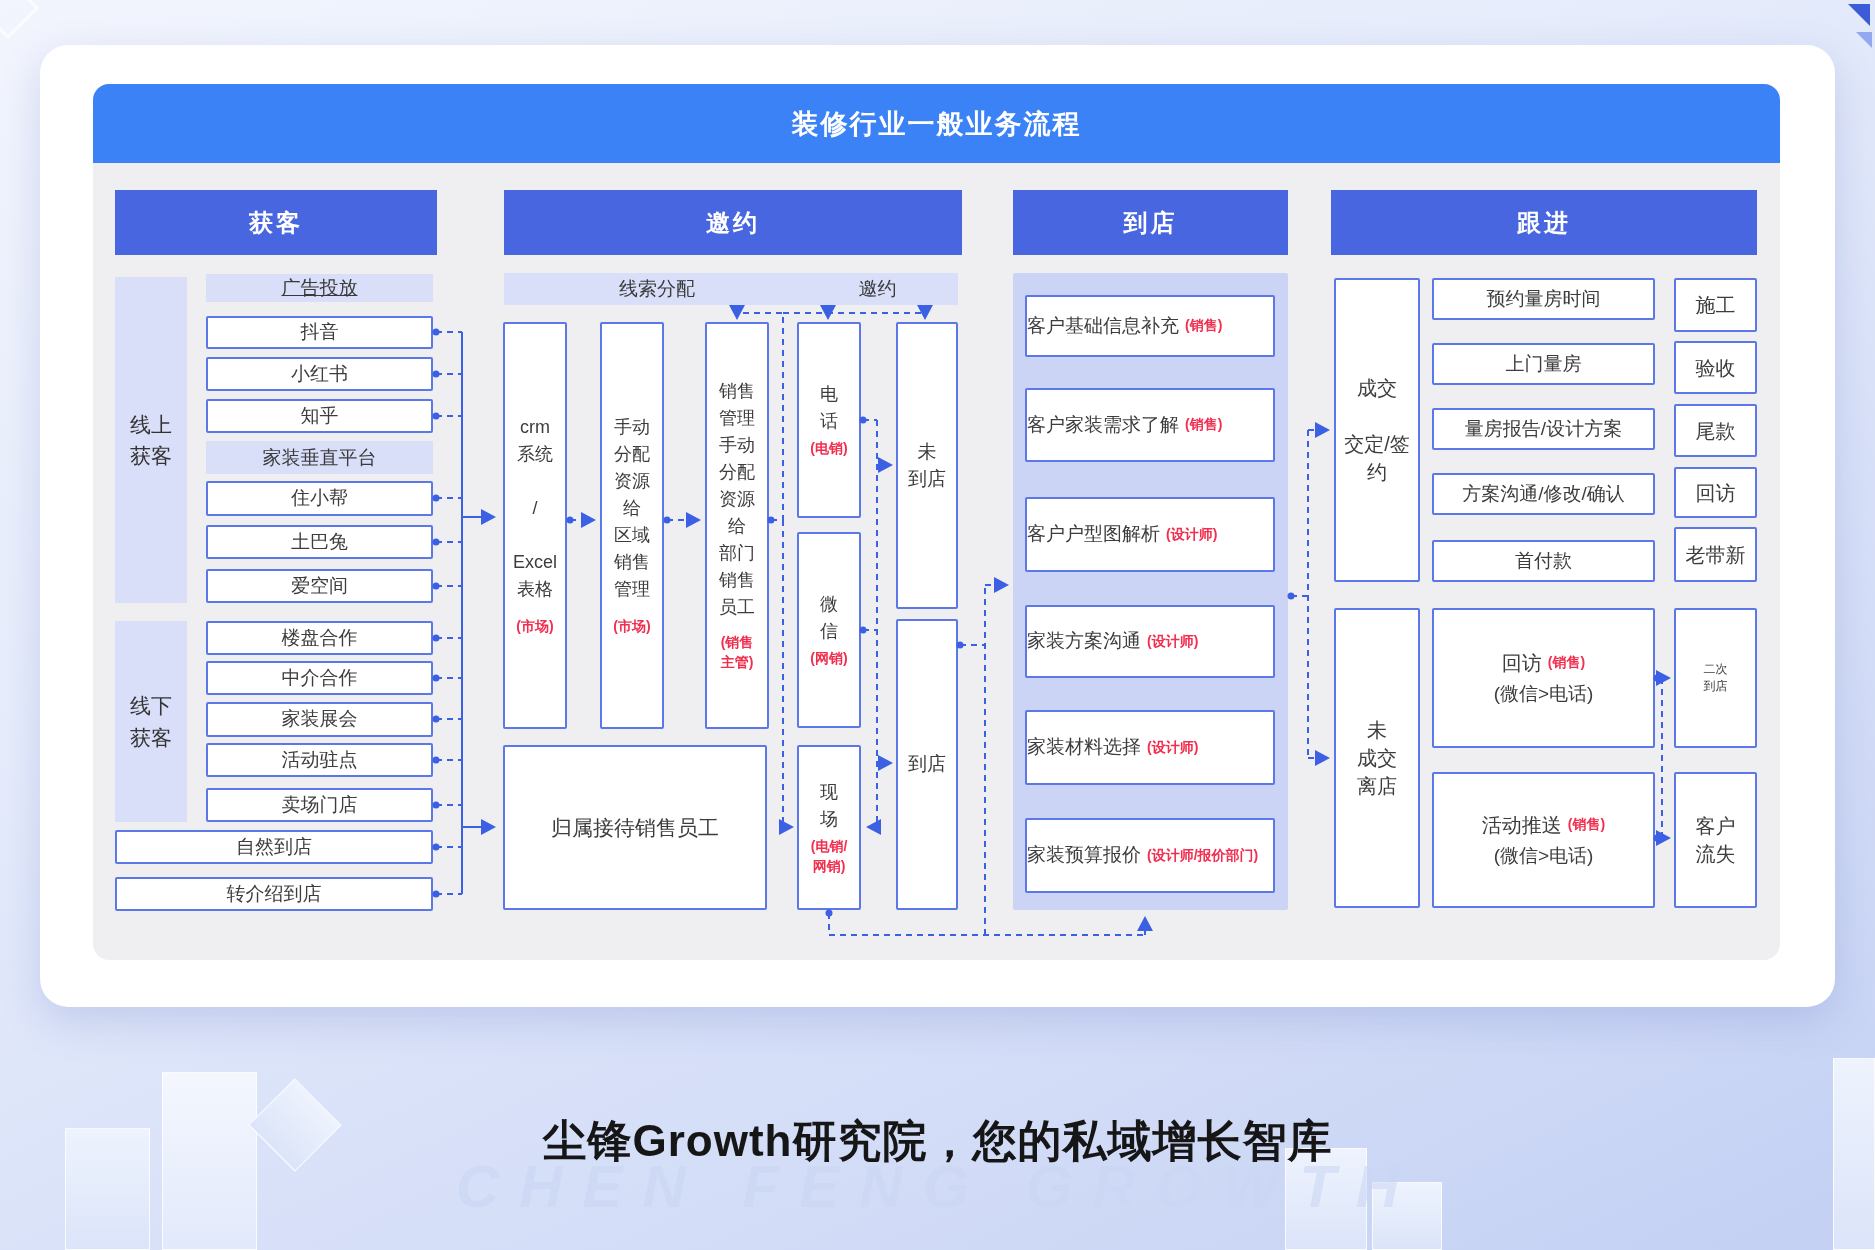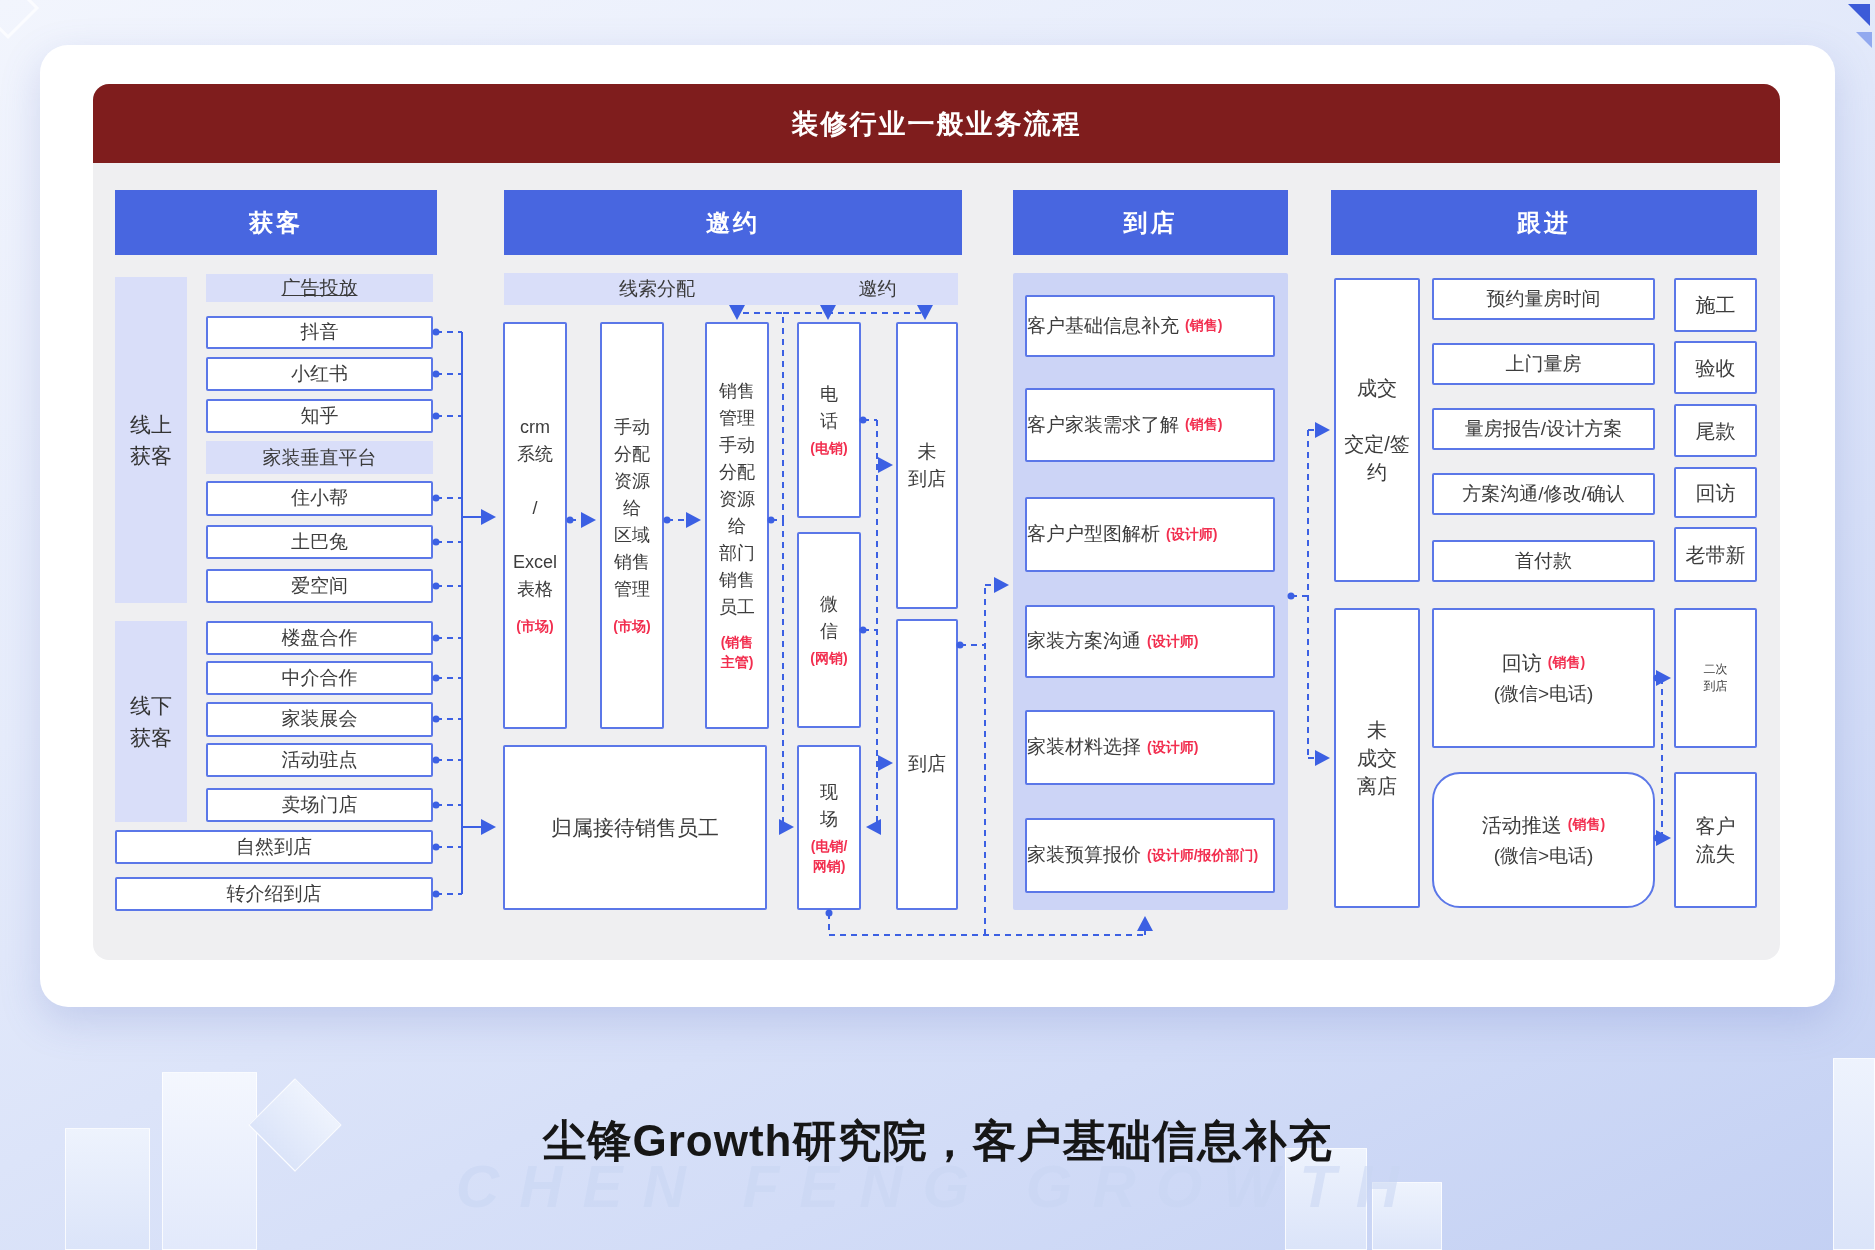--- a/index.html
+++ b/index.html
@@ -13,21 +13,21 @@
   .card{
     left:40px;top:45px;width:1795px;height:962px;border-radius:28px;
     background:#ffffff;box-shadow:0 14px 40px rgba(90,110,190,.22);
   }
   .panel{
     left:93px;top:84px;width:1687px;height:876px;border-radius:16px;
     background:#efeff1;
   }
   .titlebar{
     left:93px;top:84px;width:1687px;height:79px;border-radius:16px 16px 0 0;
-    background:#7f1d1d;color:#fff;font-size:27px;font-weight:700;
+    background:#3b82f6;color:#fff;font-size:27px;font-weight:700;
     display:flex;align-items:center;justify-content:center;letter-spacing:2px;
   }
   .hdr{
     background:#4866e0;color:#fff;font-weight:700;font-size:24px;
     display:flex;align-items:center;justify-content:center;letter-spacing:3px;
   }
   .lav{
     background:#d9def9;color:#3a3a3a;font-size:19px;
     display:flex;align-items:center;justify-content:center;
   }
@@ -67,21 +67,21 @@
 <div class="abs tri" style="left:1848px;top:4px;border-width:0 22px 22px 0;border-color:transparent #3c5bd8 transparent transparent;"></div>
 <div class="abs tri" style="left:1856px;top:32px;border-width:0 16px 16px 0;border-color:transparent #92a9ef transparent transparent;"></div>
 <div class="abs cube" style="left:65px;top:1128px;width:85px;height:122px;"></div>
 <div class="abs cube" style="left:162px;top:1072px;width:95px;height:178px;background:linear-gradient(180deg,#f4f7fe,#e2e9fb);"></div>
 <div class="abs cube" style="left:262px;top:1092px;width:66px;height:66px;transform:rotate(45deg);"></div>
 <div class="abs cube" style="left:1285px;top:1148px;width:82px;height:102px;"></div>
 <div class="abs cube" style="left:1372px;top:1182px;width:70px;height:68px;"></div>
 <div class="abs cube" style="left:1833px;top:1058px;width:42px;height:192px;"></div>
 
 <div class="abs watermark">CHEN FENG GROWTH</div>
-<div class="abs tagline">尘锋Growth研究院，客户基础信息补充</div>
+<div class="abs tagline">尘锋Growth研究院，您的私域增长智库</div>
 
 <div class="abs card"></div>
 <div class="abs panel"></div>
 <div class="abs titlebar">装修行业一般业务流程</div>
 
 <div class="abs hdr" style="left:115px;top:190px;width:322px;height:65px;">获客</div>
 <div class="abs hdr" style="left:504px;top:190px;width:458px;height:65px;">邀约</div>
 <div class="abs hdr" style="left:1013px;top:190px;width:275px;height:65px;">到店</div>
 <div class="abs hdr" style="left:1331px;top:190px;width:426px;height:65px;">跟进</div>
 
@@ -213,21 +213,21 @@
 <div class="abs box" style="left:1674px;top:467px;width:83px;height:51px;font-size:20px;">回访</div>
 <div class="abs box" style="left:1674px;top:527px;width:83px;height:55px;font-size:20px;">老带新</div>
 
 <div class="abs box vbox" style="left:1432px;top:608px;width:223px;height:140px;gap:2px;">
   <span class="steprow">
     <span style="font-size:20px;">回访</span>
     <span class="role">(销售)</span>
   </span>
   <span style="font-size:19px;">(微信&gt;电话)</span>
 </div>
-<div class="abs box vbox" style="left:1432px;top:772px;width:223px;height:136px;gap:2px;border-radius:28px;">
+<div class="abs box vbox" style="left:1432px;top:772px;width:223px;height:136px;gap:2px;">
   <span class="steprow">
     <span style="font-size:20px;">活动推送</span>
     <span class="role">(销售)</span>
   </span>
   <span style="font-size:19px;">(微信&gt;电话)</span>
 </div>
 
 <div class="abs box" style="left:1674px;top:608px;width:83px;height:140px;font-size:12px;">二次
 到店</div>
 <div class="abs box" style="left:1674px;top:772px;width:83px;height:136px;font-size:20px;">客户

